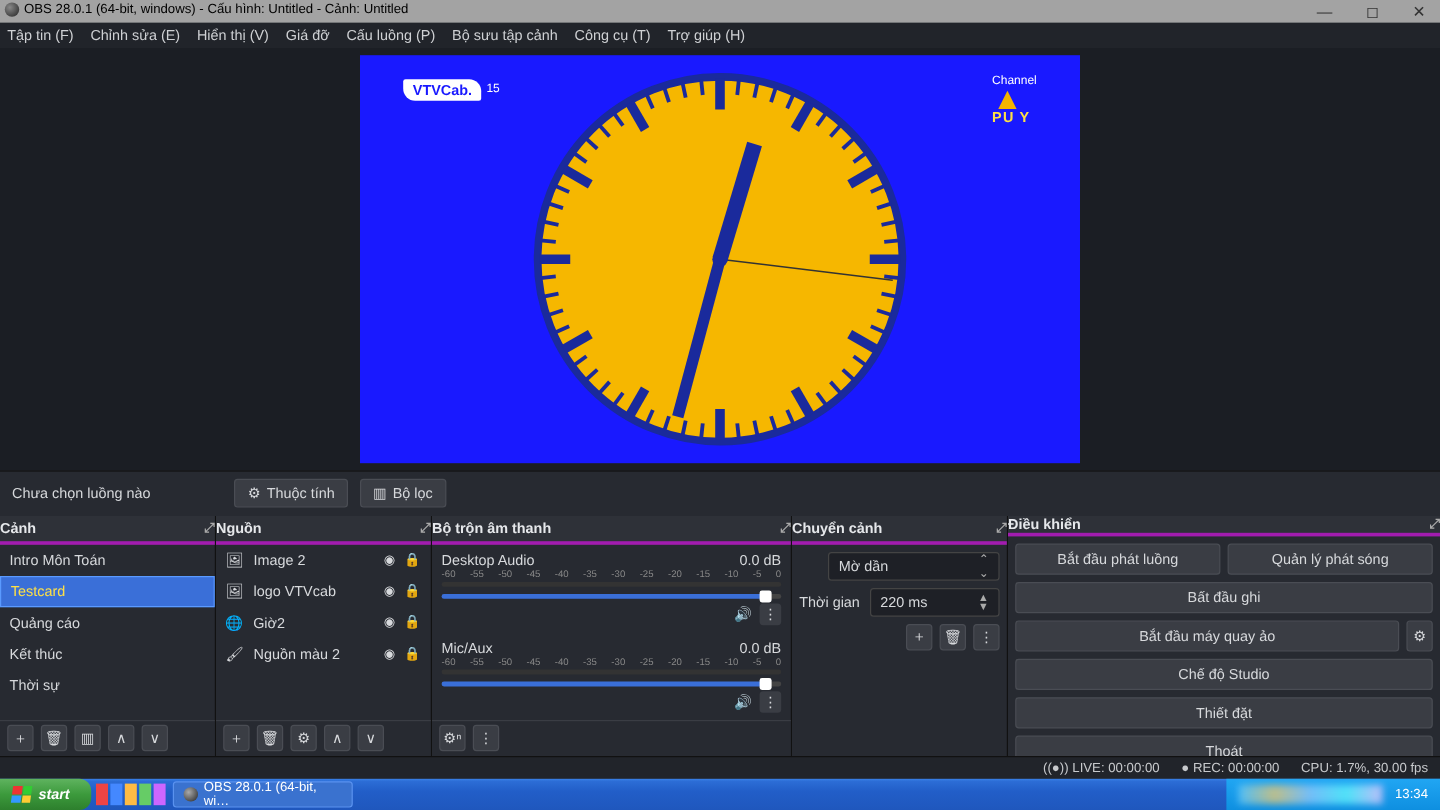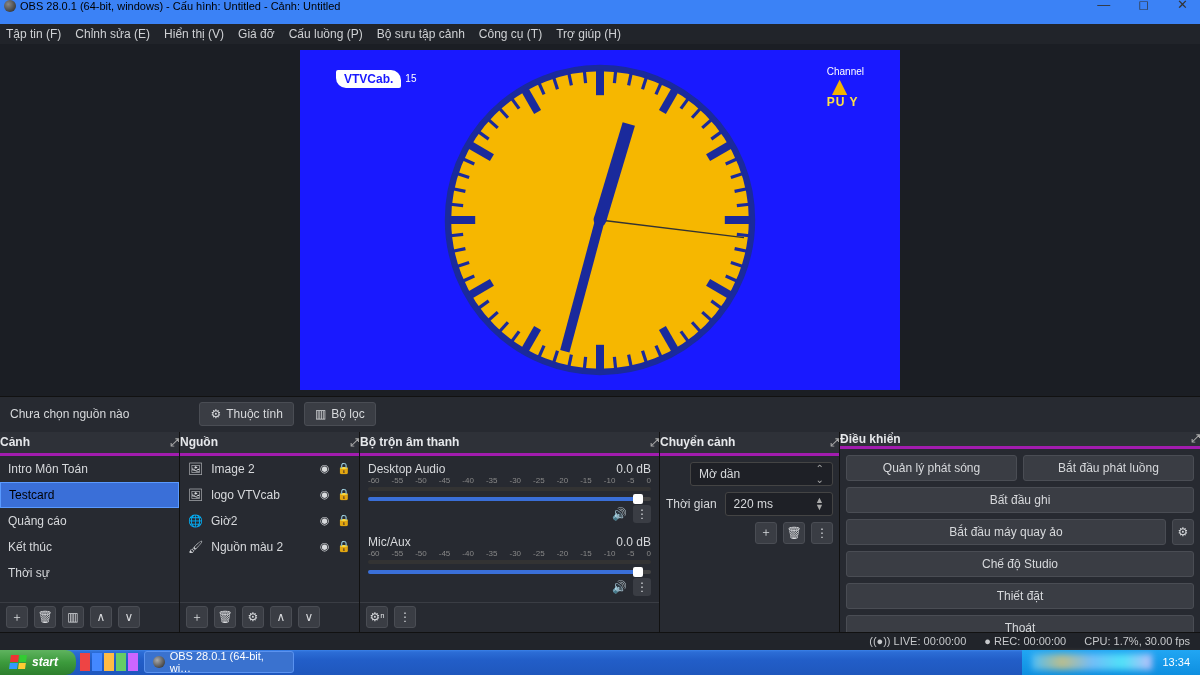--- a/index.html
+++ b/index.html
@@ -1,18 +1,18 @@
 <!DOCTYPE html>
 <html><head>
 <meta charset="utf-8">
 <style>
 * { box-sizing: border-box; margin: 0; padding: 0; font-family: "Segoe UI", Arial, sans-serif; }
 html, body { width: 1200px; height: 675px; overflow: hidden; background: #fff; }
 .window { width: 100%; height: 100%; display: flex; flex-direction: column; background: #272a31; color: #d7d9dc; }
-.titlebar { height: 20px; background: #3b82f6; color: #000; display: flex; align-items: flex-end; padding: 12px 4px; font-size: 11px; }
+.titlebar { height: 20px; background: #a3a3a3; color: #000; display: flex; align-items: flex-start; padding: 2px 4px; font-size: 11px; }
 .titlebar .obs-icon { width: 12px; height: 12px; border-radius: 50%; background: radial-gradient(circle at 35% 35%, #888, #222); margin-right: 4px; }
 .titlebar .wc { margin-left: auto; display: flex; gap: 28px; padding-right: 8px; color: #333; font-size: 13px; }
 .titlebar .wc span { cursor: pointer; }
 .menubar { height: 22px; background: #21242a; display: flex; align-items: center; padding: 0 6px; gap: 14px; font-size: 12px; color: #cfd1d4; }
 .menubar span { cursor: pointer; }
 .preview { flex: 1; background: #1b1e24; display: flex; align-items: center; justify-content: center; padding: 6px; }
 .screen { width: 600px; height: 340px; background: #1919ff; position: relative; }
 .logo-left-wrap { position: absolute; top: 20px; left: 36px; display: flex; align-items: center; gap: 4px; color: #fff; font-size: 10px; justify-content: center; }
 .logo-left-wrap .badge { background: #fff; color: #1919ff; font-weight: bold; font-size: 12px; padding: 2px 8px; border-radius: 2px 10px 2px 10px; }
 .logo-right { position: absolute; top: 16px; right: 36px; color: #fff; font-size: 10px; text-align: left; }
@@ -23,21 +23,21 @@
 .toolbar2 .btn { background: #3a3d44; border: 1px solid #4a4d54; padding: 4px 10px; border-radius: 3px; cursor: pointer; display: flex; align-items: center; gap: 5px; font-size: 12px; }
 .panels { height: 200px; background: #272a31; display: flex; font-size: 12px; }
 .panel { display: flex; flex-direction: column; border-right: 1px solid #111; }
 .panel:last-child { border-right: none; }
 .panel-hdr { height: 24px; background: #2e3138; display: flex; align-items: center; padding: 0 0; font-weight: 700; color: #e6e8eb; border-bottom: 3px solid #a21caf; }
 .panel-hdr .pop { margin-left: auto; font-size: 11px; color: #aaa; cursor: pointer; }
 .panel-body { flex: 1; overflow: hidden; }
 .panel-foot { height: 30px; background: #272a31; display: flex; align-items: center; gap: 6px; padding: 0 6px; border-top: 1px solid #3a3d44; }
 .icon-btn { width: 22px; height: 22px; background: #3a3d44; border: 1px solid #4a4d54; border-radius: 3px; display: flex; align-items: center; justify-content: center; cursor: pointer; font-size: 12px; color: #d7d9dc; }
 .list-item { height: 26px; display: flex; align-items: center; padding: 0 8px; cursor: pointer; gap: 6px; }
-.list-item.selected { background: #3a6fd8; color: #000000; border: 1px solid #5a9aff; }
+.list-item.selected { background: #3a6fd8; color: #fde047; border: 1px solid #5a9aff; }
 .src-item { height: 26px; display: flex; align-items: center; padding: 0 8px; gap: 8px; cursor: pointer; }
 .src-item .icons { margin-left: auto; display: flex; gap: 8px; font-size: 11px; }
 .mixer-ch { padding: 6px 8px; }
 .mixer-ch .hdr { display: flex; font-size: 12px; justify-content: flex-end; }
 .mixer-ch .hdr .db { margin-left: auto; }
 .mixer-ch .scale { display: flex; justify-content: space-between; font-size: 8px; color: #888; margin-top: 0; }
 .mixer-ch .meter { height: 4px; background: #333; margin-top: 2px; border-radius: 2px; }
 .mixer-ch .slider { height: 4px; background: linear-gradient(to right, #3a6fd8 96%, #444 96%); margin-top: 6px; border-radius: 2px; position: relative; }
 .mixer-ch .slider .thumb { position: absolute; right: 3%; top: -3px; width: 10px; height: 10px; background: #fff; border-radius: 2px; }
 .mixer-ch .row2 { display: flex; align-items: center; gap: 6px; margin-top: 4px; justify-content: flex-end; }
@@ -169,21 +169,21 @@
           </g>
         <line x1="100" y1="100" x2="190" y2="111" stroke="#333" stroke-width="0.8"></line>
         <line x1="100" y1="100" x2="118" y2="40" stroke="#1a2a9c" stroke-width="8" stroke-linecap="butt"></line>
         <line x1="100" y1="100" x2="78" y2="182" stroke="#1a2a9c" stroke-width="6" stroke-linecap="butt"></line>
         <circle cx="100" cy="100" r="4" fill="#1a2a9c"></circle>
       </svg>
     </div>
   </div>
 
   <div class="toolbar2">
-    <span>Chưa chọn nguồn nào</span>
+    <span>Chưa chọn luồng nào</span>
     <div style="flex:0 0 50px"></div>
     <div class="btn">
       <span>⚙</span>
       <span>Thuộc tính</span>
     </div>
     <div class="btn">
       <span>▥</span>
       <span>Bộ lọc</span>
     </div>
   </div>
@@ -355,22 +355,22 @@
       </div>
     </div>
 
     <div class="panel" style="flex:1">
       <div class="panel-hdr">
         <span>Điều khiển</span>
         <span class="pop">⤢</span>
       </div>
       <div class="ctrl-body">
         <div class="row">
+          <div class="ctrl-btn">Bắt đầu phát luồng</div>
           <div class="ctrl-btn">Quản lý phát sóng</div>
-          <div class="ctrl-btn">Bắt đầu phát luồng</div>
         </div>
         <div class="row">
             <div class="ctrl-btn">Bất đầu ghi</div>
           </div>
         <div class="row">
           <div class="ctrl-btn">Bắt đầu máy quay ảo</div>
           <div class="ctrl-btn small">⚙</div>
         </div>
         <div class="row">
             <div class="ctrl-btn">Chế độ Studio</div>

